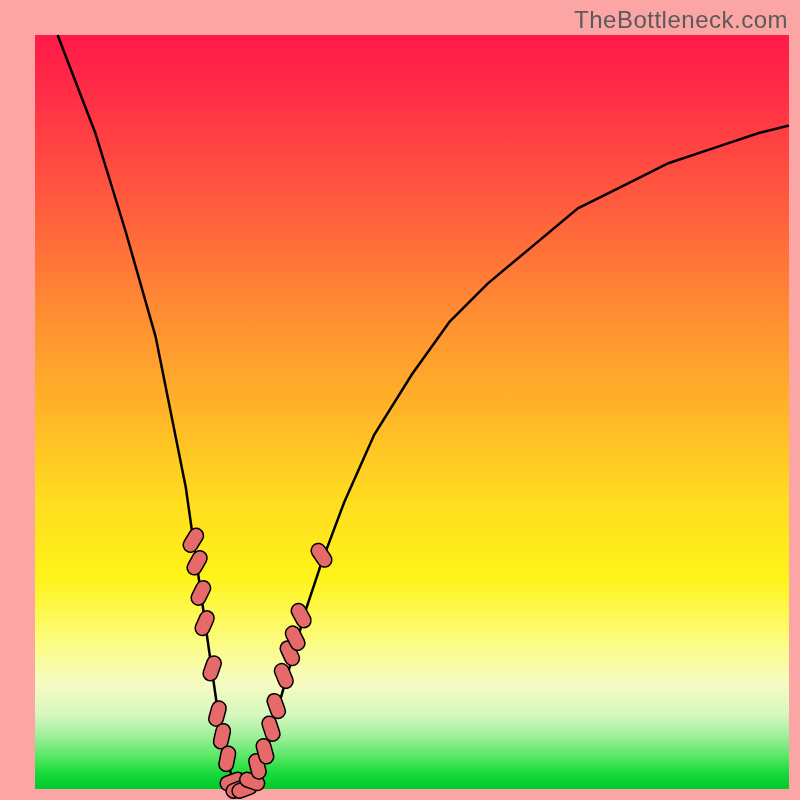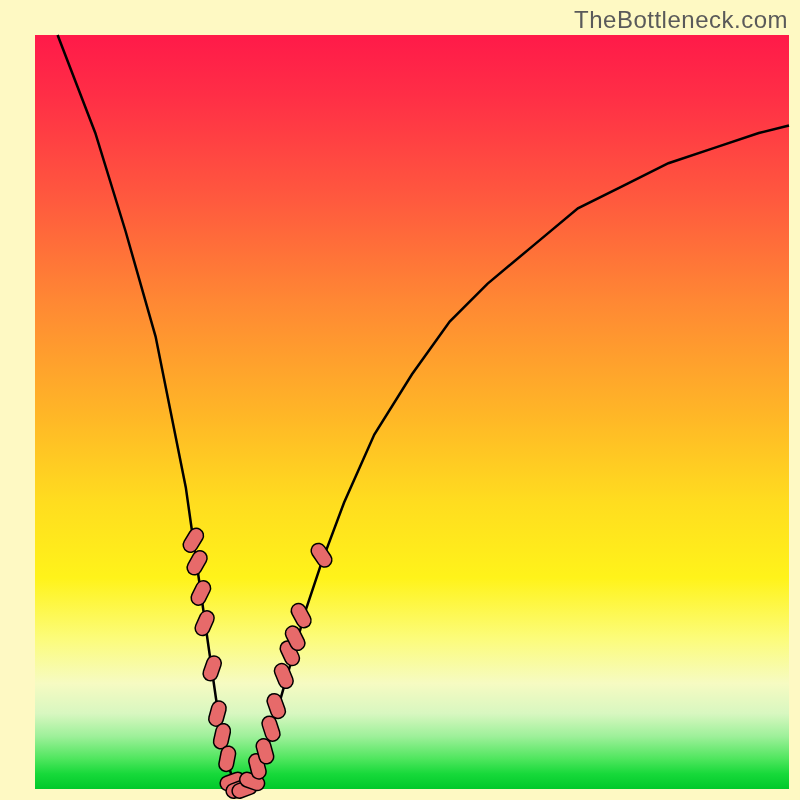--- a/index.html
+++ b/index.html
@@ -10,21 +10,21 @@
     overflow: hidden;
     background: #000;
     font-family: Arial, Helvetica, sans-serif;
   }
   .frame {
     position: absolute;
     left: 0;
     top: 0;
     width: 800px;
     height: 800px;
-    background: #fef9c3;
+    background: #fca5a5;
   }
   .plot-area {
     position: absolute;
     left: 35px;
     top: 35px;
     width: 754px;
     height: 754px;
     
     background: linear-gradient(to bottom,
       #ff1a49 0%,

